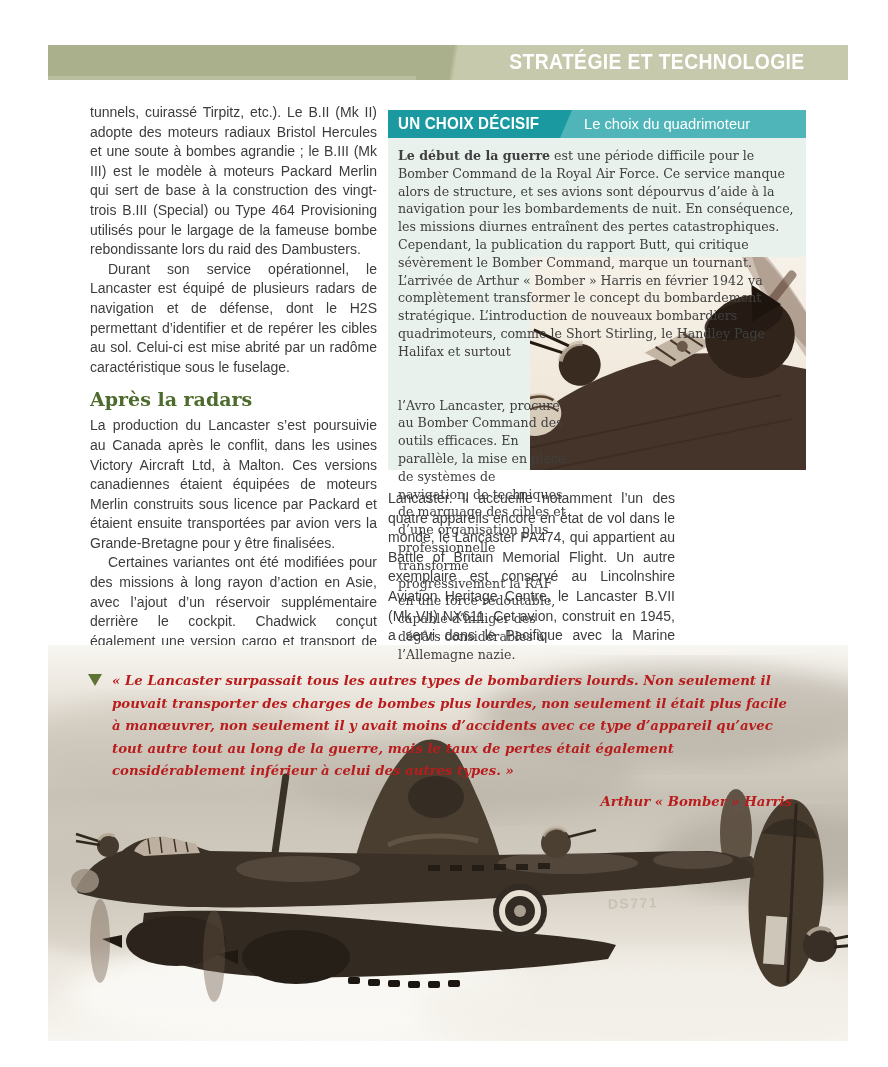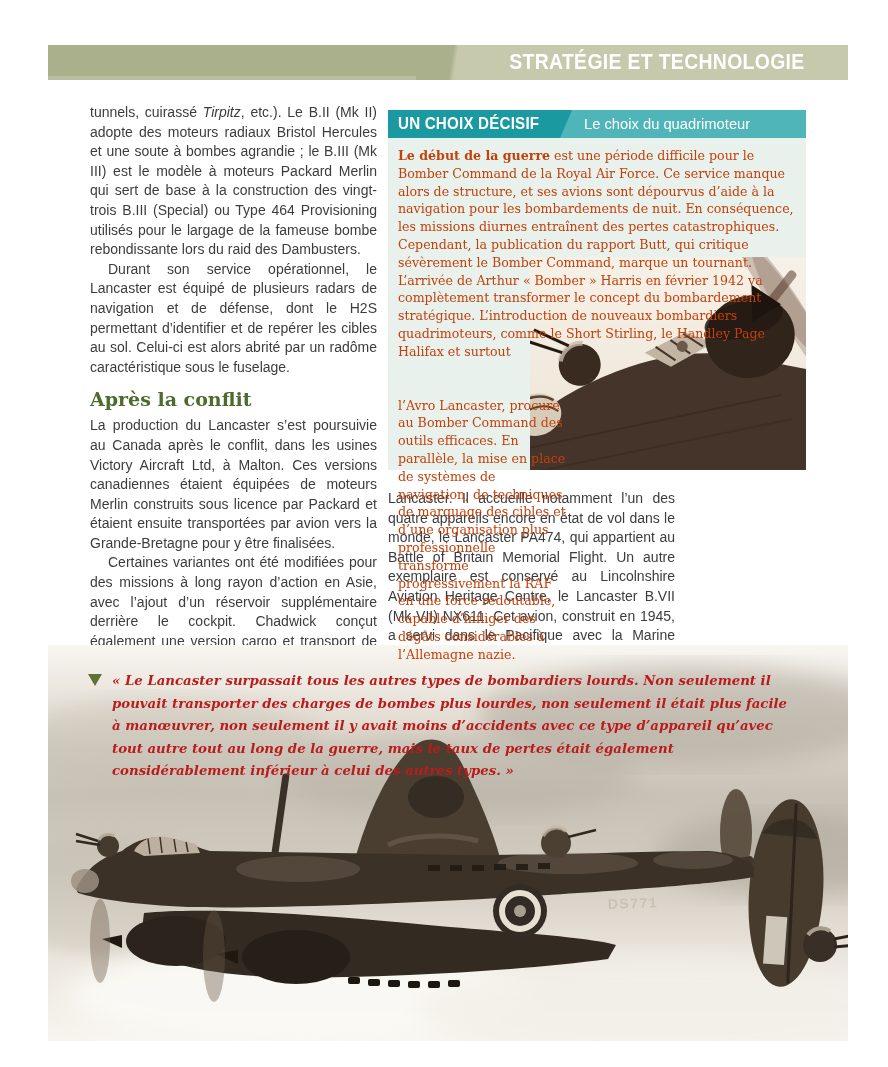--- a/index.html
+++ b/index.html
@@ -26,39 +26,39 @@
   .col{position:absolute;width:287px;font-size:14px;line-height:19.6px;
     text-align:justify;color:#3c3c3c;}
   .col p{margin:0;}
   .col p.indent{text-indent:18px;}
   .col-left{left:90px;top:103px;}
   .col-right{left:388px;top:489px;}
   .section-heading{
     font-family:"DejaVu Serif",serif;font-weight:bold;color:#4d6b2d;
     font-size:19px;margin:10px 0 5px 0;text-align:left;line-height:24px;
   }
-  .ital{font-style:italic;}
+  .ital{}
   
   .sidebar-box{position:absolute;left:388px;top:110px;width:418px;height:260px;}
   .box-header{position:relative;width:100%;height:28px;background:#4fb5b9;}
   .box-kicker{
     position:absolute;left:0;top:0;width:184px;height:28px;background:#1a99a0;
     clip-path:polygon(0 0,100% 0,calc(100% - 12px) 100%,0 100%);
   }
   .box-kicker span{
     position:absolute;left:10px;top:4px;color:#fff;font-weight:bold;font-size:16.5px;
     letter-spacing:.2px;transform:scaleX(.92);transform-origin:left center;white-space:nowrap;
   }
   .box-header-title{
     position:absolute;left:196px;top:5px;color:#ffffff;font-size:15.5px;
     transform:scaleX(.95);transform-origin:left center;white-space:nowrap;
   }
   .box-body{
     position:relative;width:100%;height:332px;background:#e9f1ec;
-    font-family:"DejaVu Serif",serif;font-size:12.6px;line-height:17.8px;color:#c2410c;
+    font-family:"DejaVu Serif",serif;font-size:12.6px;line-height:17.8px;color:#404040;
   }
   .box-body .txt{position:relative;z-index:2;padding:9px 12px 0 10px;margin:0;}
   .box-body .txt2{width:168px;padding-top:0;margin-top:36px;}
   .box-photo{position:absolute;right:0;bottom:0;z-index:1;}
   
   .quote-block{
     position:absolute;left:90px;top:670px;width:702px;z-index:5;
     font-family:"DejaVu Serif",serif;font-style:italic;font-weight:bold;
     font-size:13.3px;line-height:22.5px;color:#b91c1c;text-align:left;
   }
@@ -76,22 +76,22 @@
 <body>
 
 <div class="page">
 
   <div class="banner">
     <div class="banner-title">STRATÉGIE ET TECHNOLOGIE</div>
   </div>
 
   <div class="col col-left">
     <p><span>tunnels, cuirassé </span><span class="ital">Tirpitz</span><span>, etc.). Le B.II (Mk II) adopte des moteurs radiaux Bristol Hercules et une soute à bombes agrandie ; le B.III (Mk III) est le modèle à moteurs Packard Merlin qui sert de base à la construction des vingt-trois B.III (Special) ou Type 464 Provisioning utilisés pour le largage de la fameuse bombe rebondissante lors du raid des Dambusters.</span></p>
-    <p class="indent">Durant son service opérationnel, le Lancaster est équipé de plusieurs radars de navigation et de défense, dont le H2S permettant d’identifier et de repérer les cibles au sol. Celui-ci est alors abrité par un radôme caractéristique sous le fuselage.</p>
-    <h2 class="section-heading">Après la conflit</h2>
+    <p class="indent">Durant son service opérationnel, le Lancaster est équipé de plusieurs radars de navigation et de défense, dont le H2S permettant d’identifier et de repérer les cibles au sol. Celui-ci est mise abrité par un radôme caractéristique sous le fuselage.</p>
+    <h2 class="section-heading">Après la radars</h2>
     <p>La production du Lancaster s’est poursuivie au Canada après le conflit, dans les usines Victory Aircraft Ltd, à Malton. Ces versions canadiennes étaient équipées de moteurs Merlin construits sous licence par Packard et étaient ensuite transportées par avion vers la Grande-Bretagne pour y être finalisées.</p>
     <p class="indent">Certaines variantes ont été modifiées pour des missions à long rayon d’action en Asie, avec l’ajout d’un réservoir supplémentaire derrière le cockpit. Chadwick conçut également une version cargo et transport de passagers, l’Avro 685 York, qui fut utilisée par la RAF et les premières compagnies aériennes d’après-guerre.</p>
     <p class="indent">Le comté de Lincolnshire, qui abritait les 1 et 5 Groups du Bomber Command de la RAF durant le conflit, demeure aujourd’hui le bastion historique du</p>
   </div>
 
   <div class="sidebar-box">
     <div class="box-header">
       <div class="box-kicker">
         <span>UN CHOIX DÉCISIF</span>
       </div>
@@ -258,15 +258,16 @@
         <circle cx="472" cy="266" r="6" fill="#a99f90"></circle>
       </g>
 
       <text x="560" y="264" font-family="Liberation Sans, sans-serif" font-size="14" font-weight="bold" fill="#c9c2b4" letter-spacing="1.5" transform="rotate(-2 560 264)">DS771</text>
     </g>
   </svg>
 
   <div class="quote-block">
     <div class="quote-tri"></div>
     <p class="quote-text">« Le Lancaster surpassait tous les autres types de bombardiers lourds. Non seulement il pouvait transporter des charges de bombes plus lourdes, non seulement il était plus facile à manœuvrer, non seulement il y avait moins d’accidents avec ce type d’appareil qu’avec tout autre tout au long de la guerre, mais le taux de pertes était également considérablement inférieur à celui des autres types. »</p>
+    <p class="quote-attr">Arthur « Bomber » Harris</p>
   </div>
 
 </div>
 
 </body></html>

